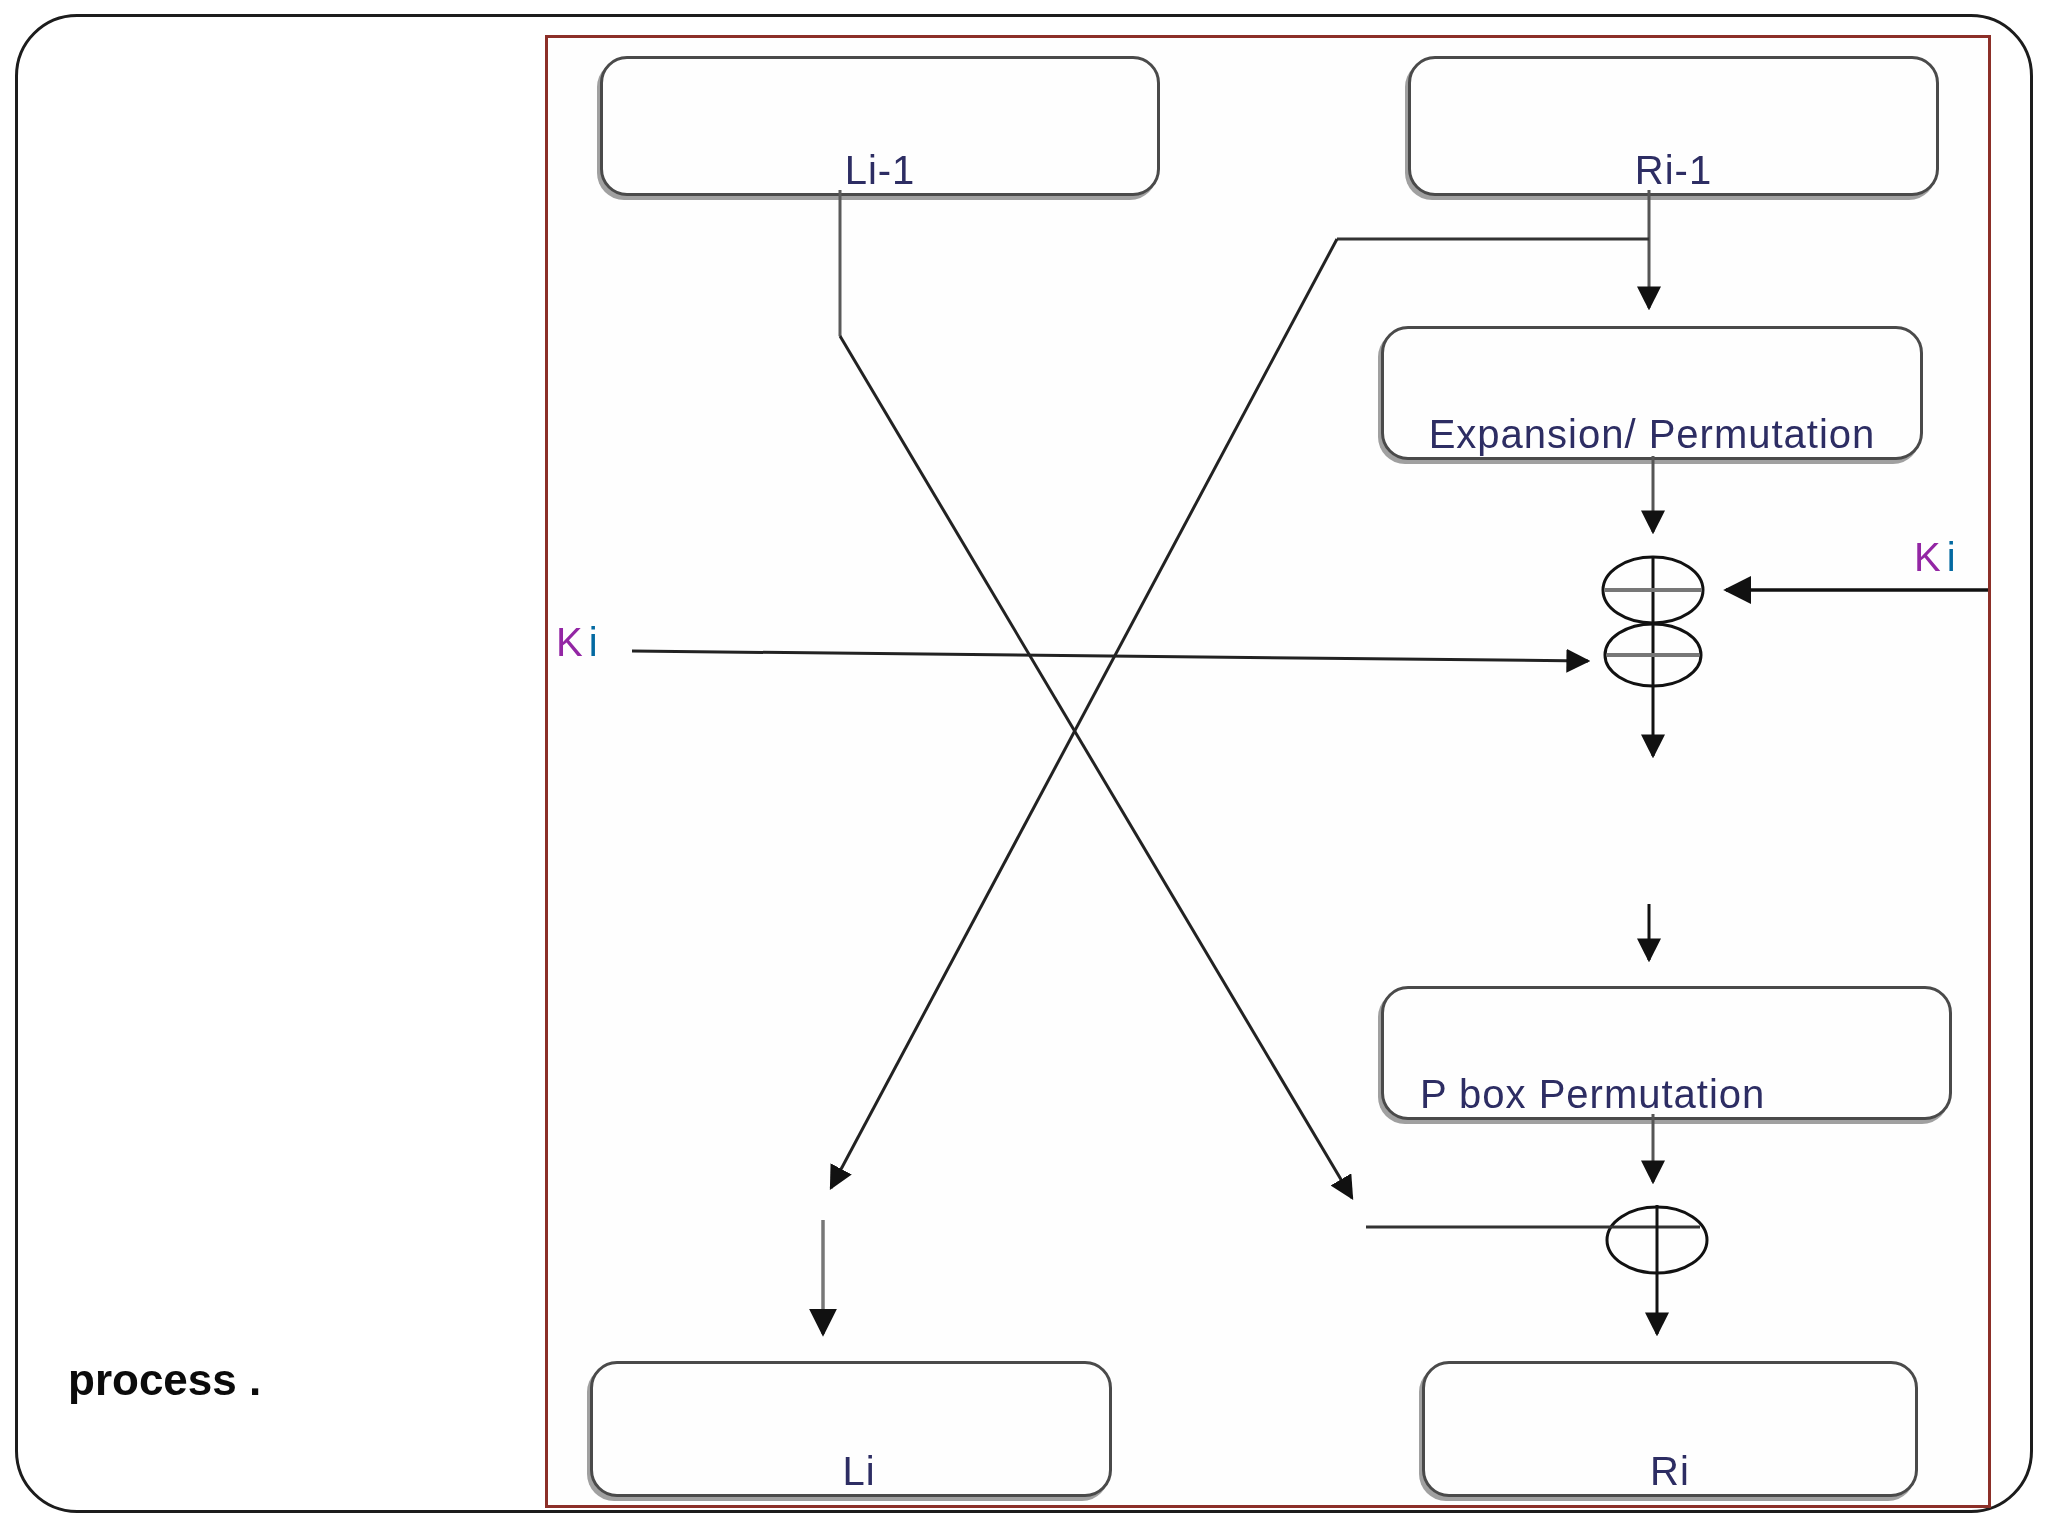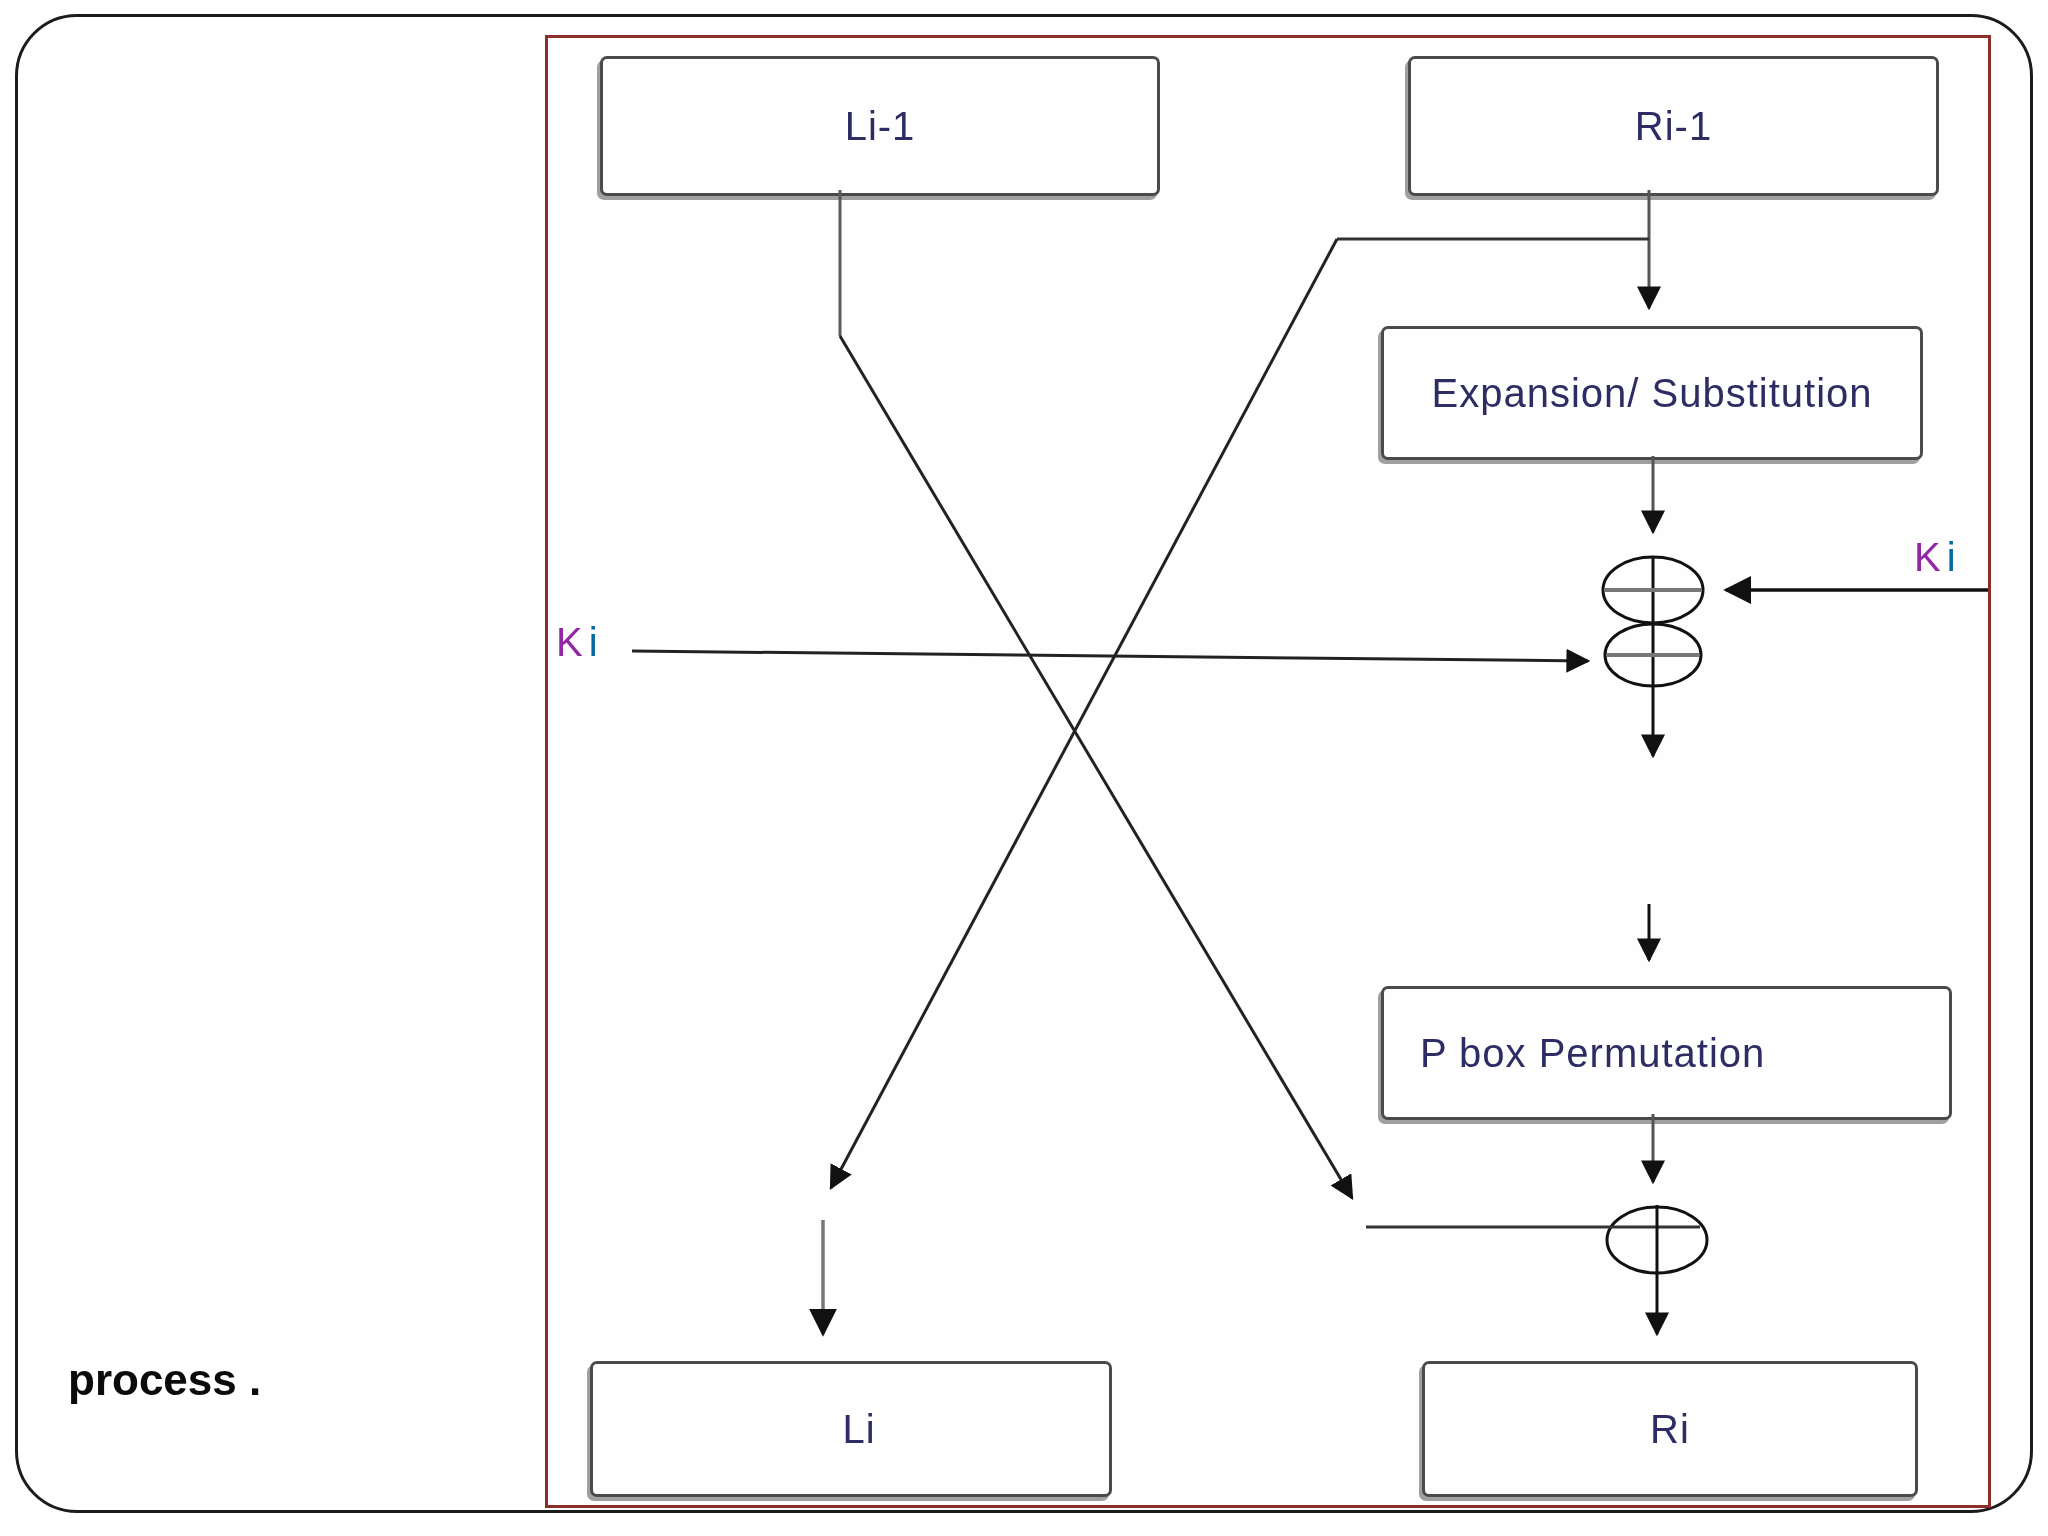--- a/index.html
+++ b/index.html
@@ -10,23 +10,23 @@
   .frame{
     position:absolute;left:15px;top:14px;width:2012px;height:1493px;
     border:3px solid #1c1c1c;border-radius:62px;background:#ffffff;
   }
   .diagram-area{
     position:absolute;left:545px;top:35px;width:1440px;height:1467px;
     border:3px solid #8c2f28;background:#fefefe;
   }
   .node{
     position:absolute;background:#fefefe;
-    border:3px solid #4a4a4a;border-radius:7px;
+    border:3px solid #4a4a4a;border-radius:27px;
     box-shadow:-3px 4px 0 #a0a0a0;
-    display:flex;align-items:center;justify-content:center;
+    display:flex;align-items:flex-end;justify-content:center;
     font-size:40px;color:#2d2d63;letter-spacing:1px;white-space:nowrap;
   }
   .node-li-prev   {left:600px; top:56px;  width:554px;height:134px;}
   .node-ri-prev   {left:1408px;top:56px;  width:525px;height:134px;}
   .node-expansion {left:1381px;top:326px; width:536px;height:128px;}
   .node-sbox      {left:1381px;top:776px; width:529px;height:128px;}
   .node-pbox      {left:1381px;top:986px; width:529px;height:128px;justify-content:flex-start;padding-left:36px;}
   .node-li-out    {left:590px; top:1361px;width:500px;height:130px;padding-left:16px;}
   .node-ri-out    {left:1422px;top:1361px;width:490px;height:130px;}
   .ki-label{
@@ -52,21 +52,21 @@
 
   <div class="diagram-area"></div>
 
   <div class="node node-li-prev">
     <span>Li-1</span>
   </div>
   <div class="node node-ri-prev">
     <span>Ri-1</span>
   </div>
   <div class="node node-expansion">
-    <span>Expansion/ Substitution</span>
+    <span>Expansion/ Permutation</span>
   </div>
   <div class="node node-pbox">
     <span>P box Permutation</span>
   </div>
   <div class="node node-li-out">
     <span>Li</span>
   </div>
   <div class="node node-ri-out">
     <span>Ri</span>
   </div>

